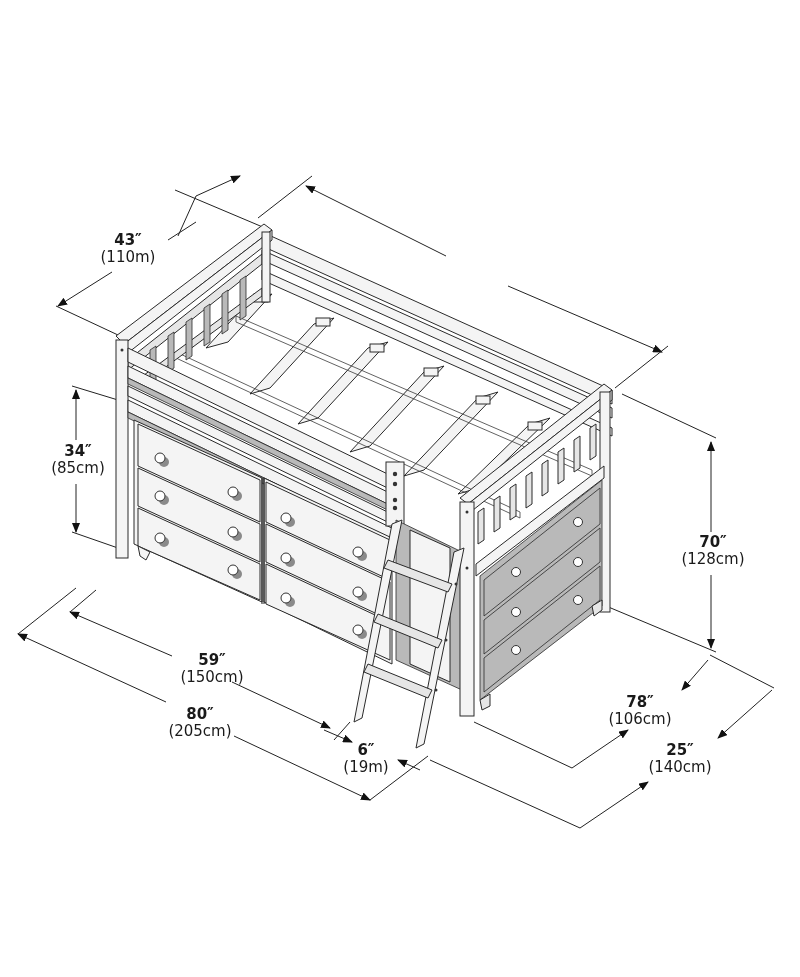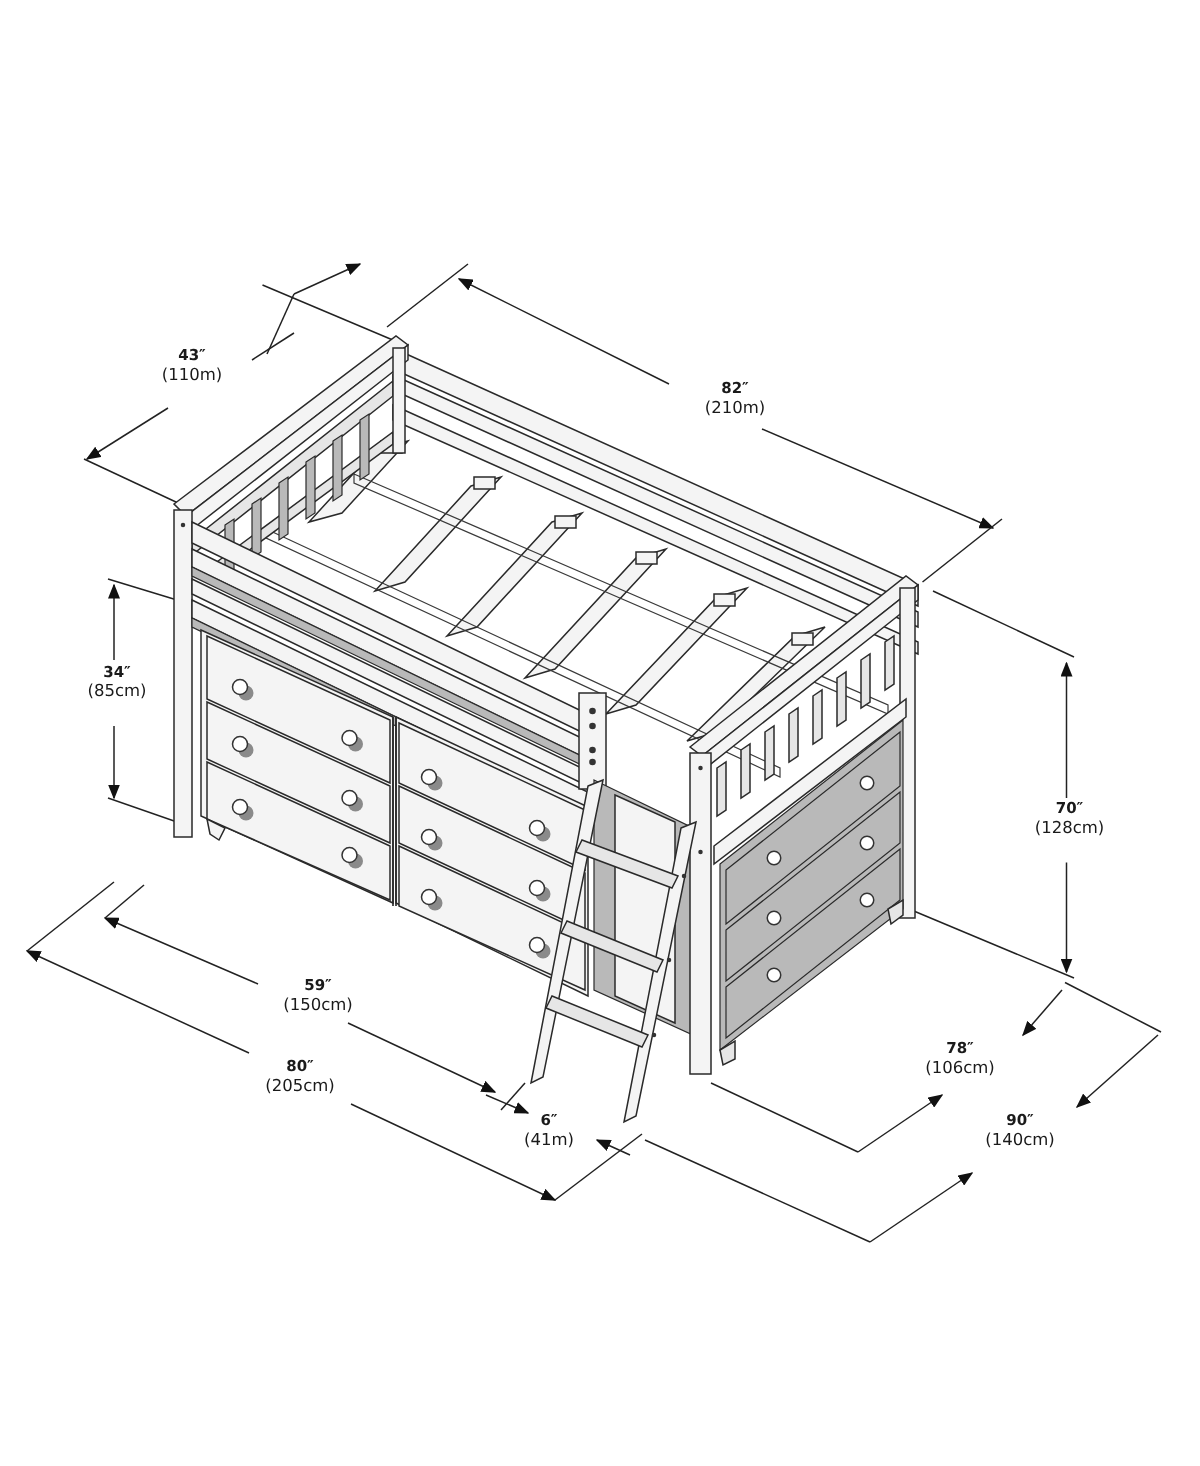--- a/index.html
+++ b/index.html
@@ -1,20 +1,20 @@
 <!DOCTYPE html>
 <html><head>
   <meta charset="utf-8">
   <style>
     html, body { margin: 0; padding: 0; background: #ffffff; }
     body { width: 800px; height: 977px; position: relative; overflow: hidden; font-family: "DejaVu Sans", "Liberation Sans", sans-serif; }
     #stage { position: absolute; left: 0; top: 0; width: 800px; height: 977px; }
     .dim { position: absolute; text-align: center; color: #1a1a1a; line-height: 1.15; }
-    .dim .v { font-weight: bold; font-size: 10px; display: block; }
-    .dim .m { font-size: 11px; display: block; }
+    .dim .v { font-weight: bold; font-size: 15px; display: block; }
+    .dim .m { font-size: 15px; display: block; }
     svg .ln { stroke: #2a2a2a; stroke-width: 1.1; fill: none; }
     svg .thin { stroke: #3a3a3a; stroke-width: 0.8; fill: none; }
     svg .wood { fill: #f4f4f4; stroke: #2a2a2a; stroke-width: 1; }
     svg .wood2 { fill: #e6e6e6; stroke: #2a2a2a; stroke-width: 1; }
     svg .shade { fill: #b9b9b9; stroke: #2a2a2a; stroke-width: 0.8; }
     svg .knob { fill: #ffffff; stroke: #333; stroke-width: 1; }
     svg .knobsh { fill: #8a8a8a; stroke: none; }
     svg .dimline { stroke: #222; stroke-width: 1; fill: none; }
     svg .arrow { fill: #111; }
   </style>
@@ -228,45 +228,41 @@
         <circle cx="436" cy="690" r="1.5" fill="#333"></circle>
       </g>
     </g>
   </svg>
 
   
   <div class="dim" style="left:88px; top:232px; width:80px;">
     <span class="v">43″</span>
     <span class="m">(110m)</span>
   </div>
-  <div class="dim" style="left:440px; top:254px; width:100px;">
-    <span class="v">82″</span>
-    <span class="m">(210m)</span>
-  </div>
   <div class="dim" style="left:38px; top:443px; width:80px;">
     <span class="v">34″</span>
     <span class="m">(85cm)</span>
   </div>
   <div class="dim" style="left:668px; top:534px; width:90px;">
     <span class="v">70″</span>
     <span class="m">(128cm)</span>
   </div>
   <div class="dim" style="left:166px; top:652px; width:92px;">
     <span class="v">59″</span>
     <span class="m">(150cm)</span>
   </div>
   <div class="dim" style="left:154px; top:706px; width:92px;">
     <span class="v">80″</span>
     <span class="m">(205cm)</span>
   </div>
   <div class="dim" style="left:328px; top:742px; width:76px;">
     <span class="v">6″</span>
-    <span class="m">(41m)</span>
+    <span class="m">(19m)</span>
   </div>
   <div class="dim" style="left:600px; top:694px; width:80px;">
     <span class="v">78″</span>
     <span class="m">(106cm)</span>
   </div>
   <div class="dim" style="left:640px; top:742px; width:80px;">
-    <span class="v">90″</span>
+    <span class="v">25″</span>
     <span class="m">(140cm)</span>
   </div>
 </div>
 
 </body></html>

